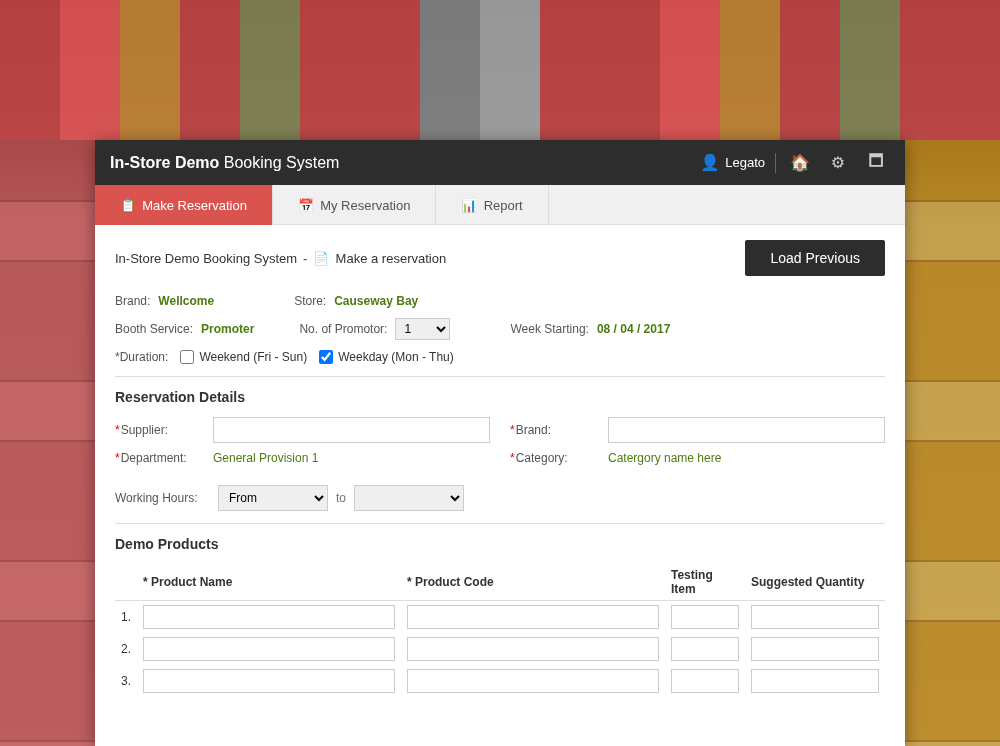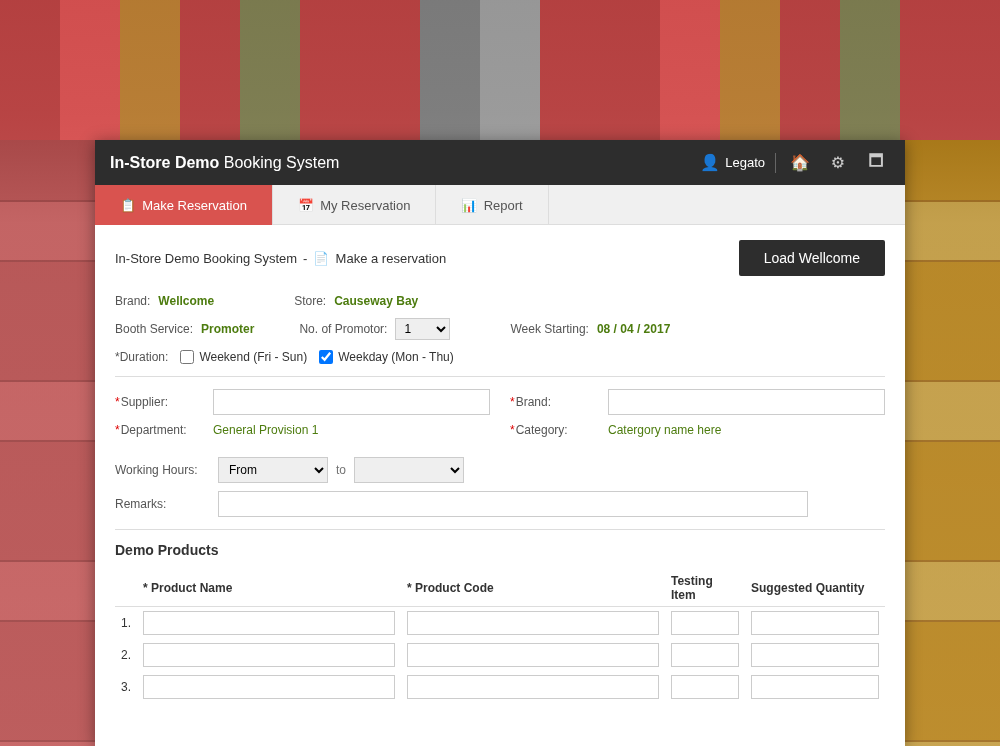--- a/index.html
+++ b/index.html
@@ -462,21 +462,21 @@
 
   <div class="content-area">
 
     <div class="breadcrumb-row">
       <div class="breadcrumb">
         <span>In-Store Demo Booking System</span>
         <span>-</span>
         <span>📄</span>
         <span>Make a reservation</span>
       </div>
-      <button class="load-previous-btn">Load Wellcome</button>
+      <button class="load-previous-btn">Load Previous</button>
     </div>
 
     <div class="form-row">
       <div class="field-group">
         <span class="field-label">Brand:</span>
         <span class="field-value bold">Wellcome</span>
       </div>
       <div class="field-group" style="margin-left: 60px;">
         <span class="field-label">Store:</span>
         <span class="field-value bold">Causeway Bay</span>
@@ -510,20 +510,21 @@
       </label>
       <label class="checkbox-label">
         <input type="checkbox" checked="" style="">
         <span>Weekday (Mon - Thu)</span>
       </label>
     </div>
 
     <hr class="section-divider">
 
     <div class="demo-products-section">
+      <div class="section-title">Reservation Details</div>
 
       <div class="details-grid">
 
         <div class="form-field-row">
           <label class="required">Supplier:</label>
           <input type="text" class="text-input" value="" style="">
         </div>
 
         <div class="form-field-row">
           <label class="required">Brand:</label>
@@ -545,24 +546,20 @@
         <label>Working Hours:</label>
         <select class="time-select">
           <option>From</option>
         </select>
         <span style="font-size:12px; color:#737373;">to</span>
         <select class="time-select">
           <option></option>
         </select>
       </div>
 
-      <div class="remarks-row">
-        <label>Remarks:</label>
-        <input type="text" class="remarks-input" value="" style="">
-      </div>
     </div>
 
     <hr class="section-divider">
 
     <div class="demo-products-section">
       <div class="section-title">Demo Products</div>
 
       <table class="products-table">
         <thead>
           <tr>

